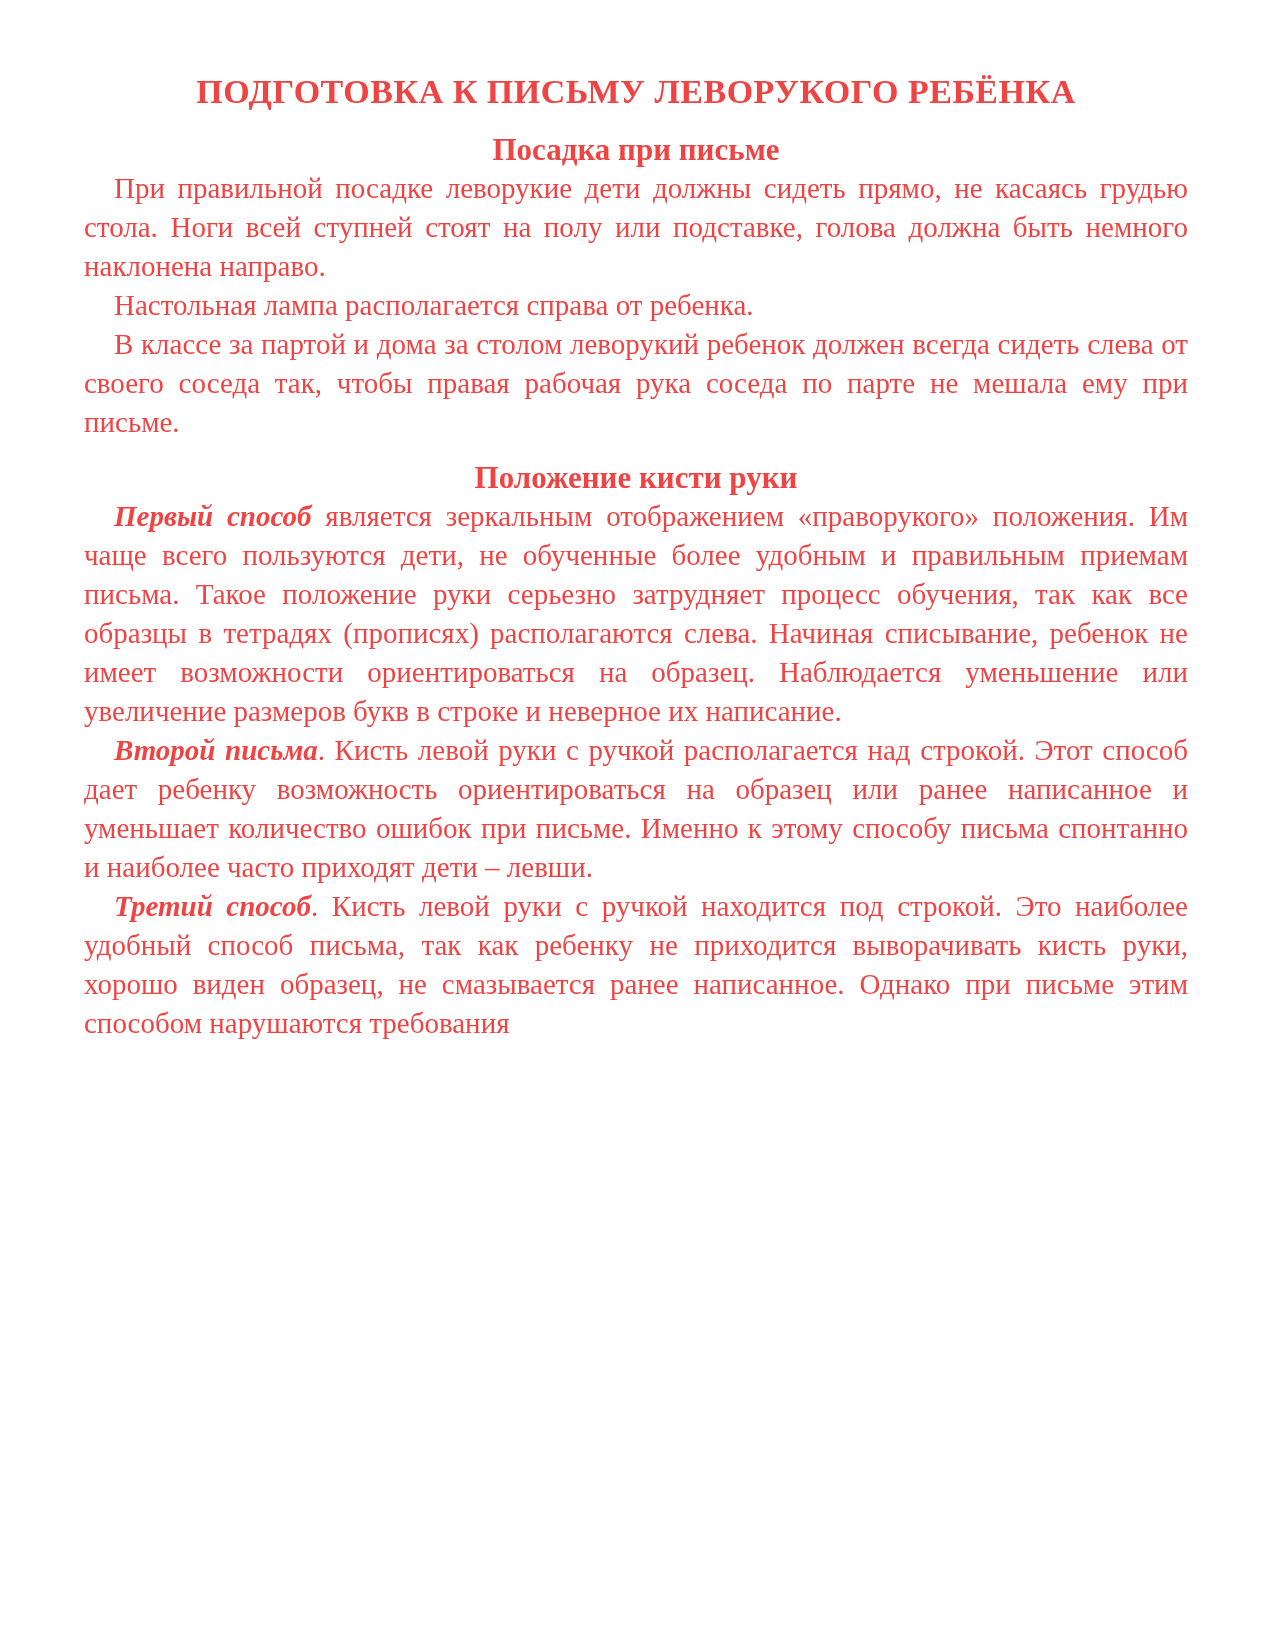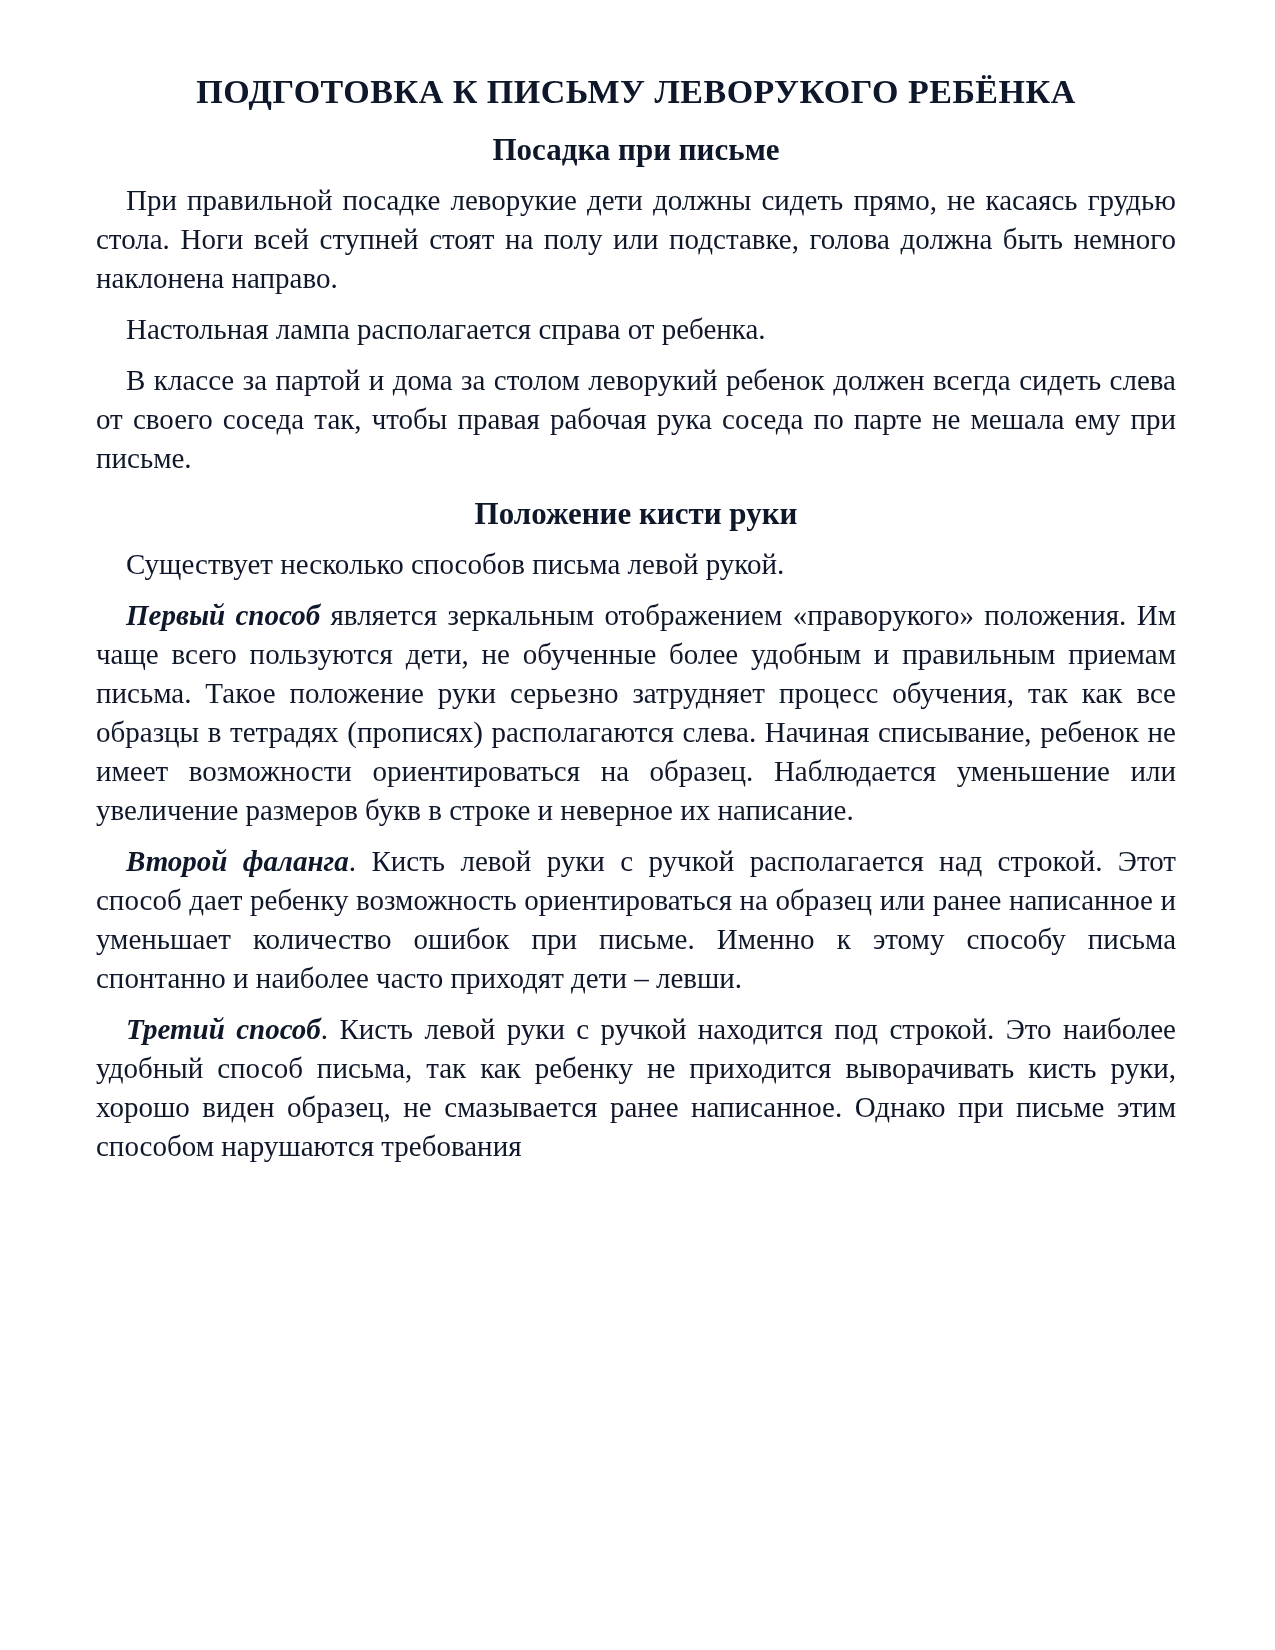--- a/index.html
+++ b/index.html
@@ -6,21 +6,21 @@
     margin: 0;
     padding: 0;
     background: #ffffff;
   }
   .page {
     position: relative;
     width: 1275px;
     height: 1650px;
     margin: 0 auto;
     background: #ffffff;
-    color: #0f172a;
+    color: #ef4444;
     box-sizing: border-box;
     padding: 70px 87px 0 84px;
     font-family: "Liberation Serif", "DejaVu Serif", serif;
     font-size: 29px;
     line-height: 39px;
     overflow: hidden;
   }
   .doc-title {
     font-size: 34px;
     font-weight: 700;
@@ -31,21 +31,21 @@
     white-space: nowrap;
   }
   .section-heading {
     font-size: 31px;
     font-weight: 700;
     line-height: 39px;
     text-align: center;
     margin: 16px 0 0 0;
   }
   p.body-para {
-    margin: 12px;
+    margin: 0;
     text-align: justify;
     text-indent: 30px;
   }
   .lead {
     font-weight: 700;
     font-style: italic;
   }
 </style>
 </head>
 <body>
@@ -60,19 +60,18 @@
     <p class="body-para"><em class="lead"></em><span>Настольная лампа располагается справа от ребенка.</span></p>
     <p class="body-para"><em class="lead"></em><span>В классе за партой и дома за столом леворукий ребенок должен всегда сидеть слева от своего соседа так, чтобы правая рабочая рука соседа по парте не мешала ему при письме.</span></p>
   </div>
 
 
   <div>
     <div class="section-heading">Положение кисти руки</div>
   </div>
 
   <div>
-    <p class="body-para"><em class="lead"></em><span>Существует несколько способов письма левой рукой.</span></p>
     <p class="body-para"><em class="lead">Первый способ</em><span> является зеркальным отображением «праворукого» положения. Им чаще всего пользуются дети, не обученные более удобным и правильным приемам письма. Такое положение руки серьезно затрудняет процесс обучения, так как все образцы в тетрадях (прописях) располагаются слева. Начиная списывание, ребенок не имеет возможности ориентироваться на образец. Наблюдается уменьшение или увеличение размеров букв в строке и неверное их написание.</span></p>
-    <p class="body-para"><em class="lead">Второй фаланга</em><span>. Кисть левой руки с ручкой располагается над строкой. Этот способ дает ребенку возможность ориентироваться на образец или ранее написанное и уменьшает количество ошибок при письме. Именно к этому способу письма спонтанно и наиболее часто приходят дети – левши.</span></p>
+    <p class="body-para"><em class="lead">Второй письма</em><span>. Кисть левой руки с ручкой располагается над строкой. Этот способ дает ребенку возможность ориентироваться на образец или ранее написанное и уменьшает количество ошибок при письме. Именно к этому способу письма спонтанно и наиболее часто приходят дети – левши.</span></p>
     <p class="body-para"><em class="lead">Третий способ</em><span>. Кисть левой руки с ручкой находится под строкой. Это наиболее удобный способ письма, так как ребенку не приходится выворачивать кисть руки, хорошо виден образец, не смазывается ранее написанное. Однако при письме этим способом нарушаются требования</span></p>
   </div>
 
 </div>
 
 </body></html>

